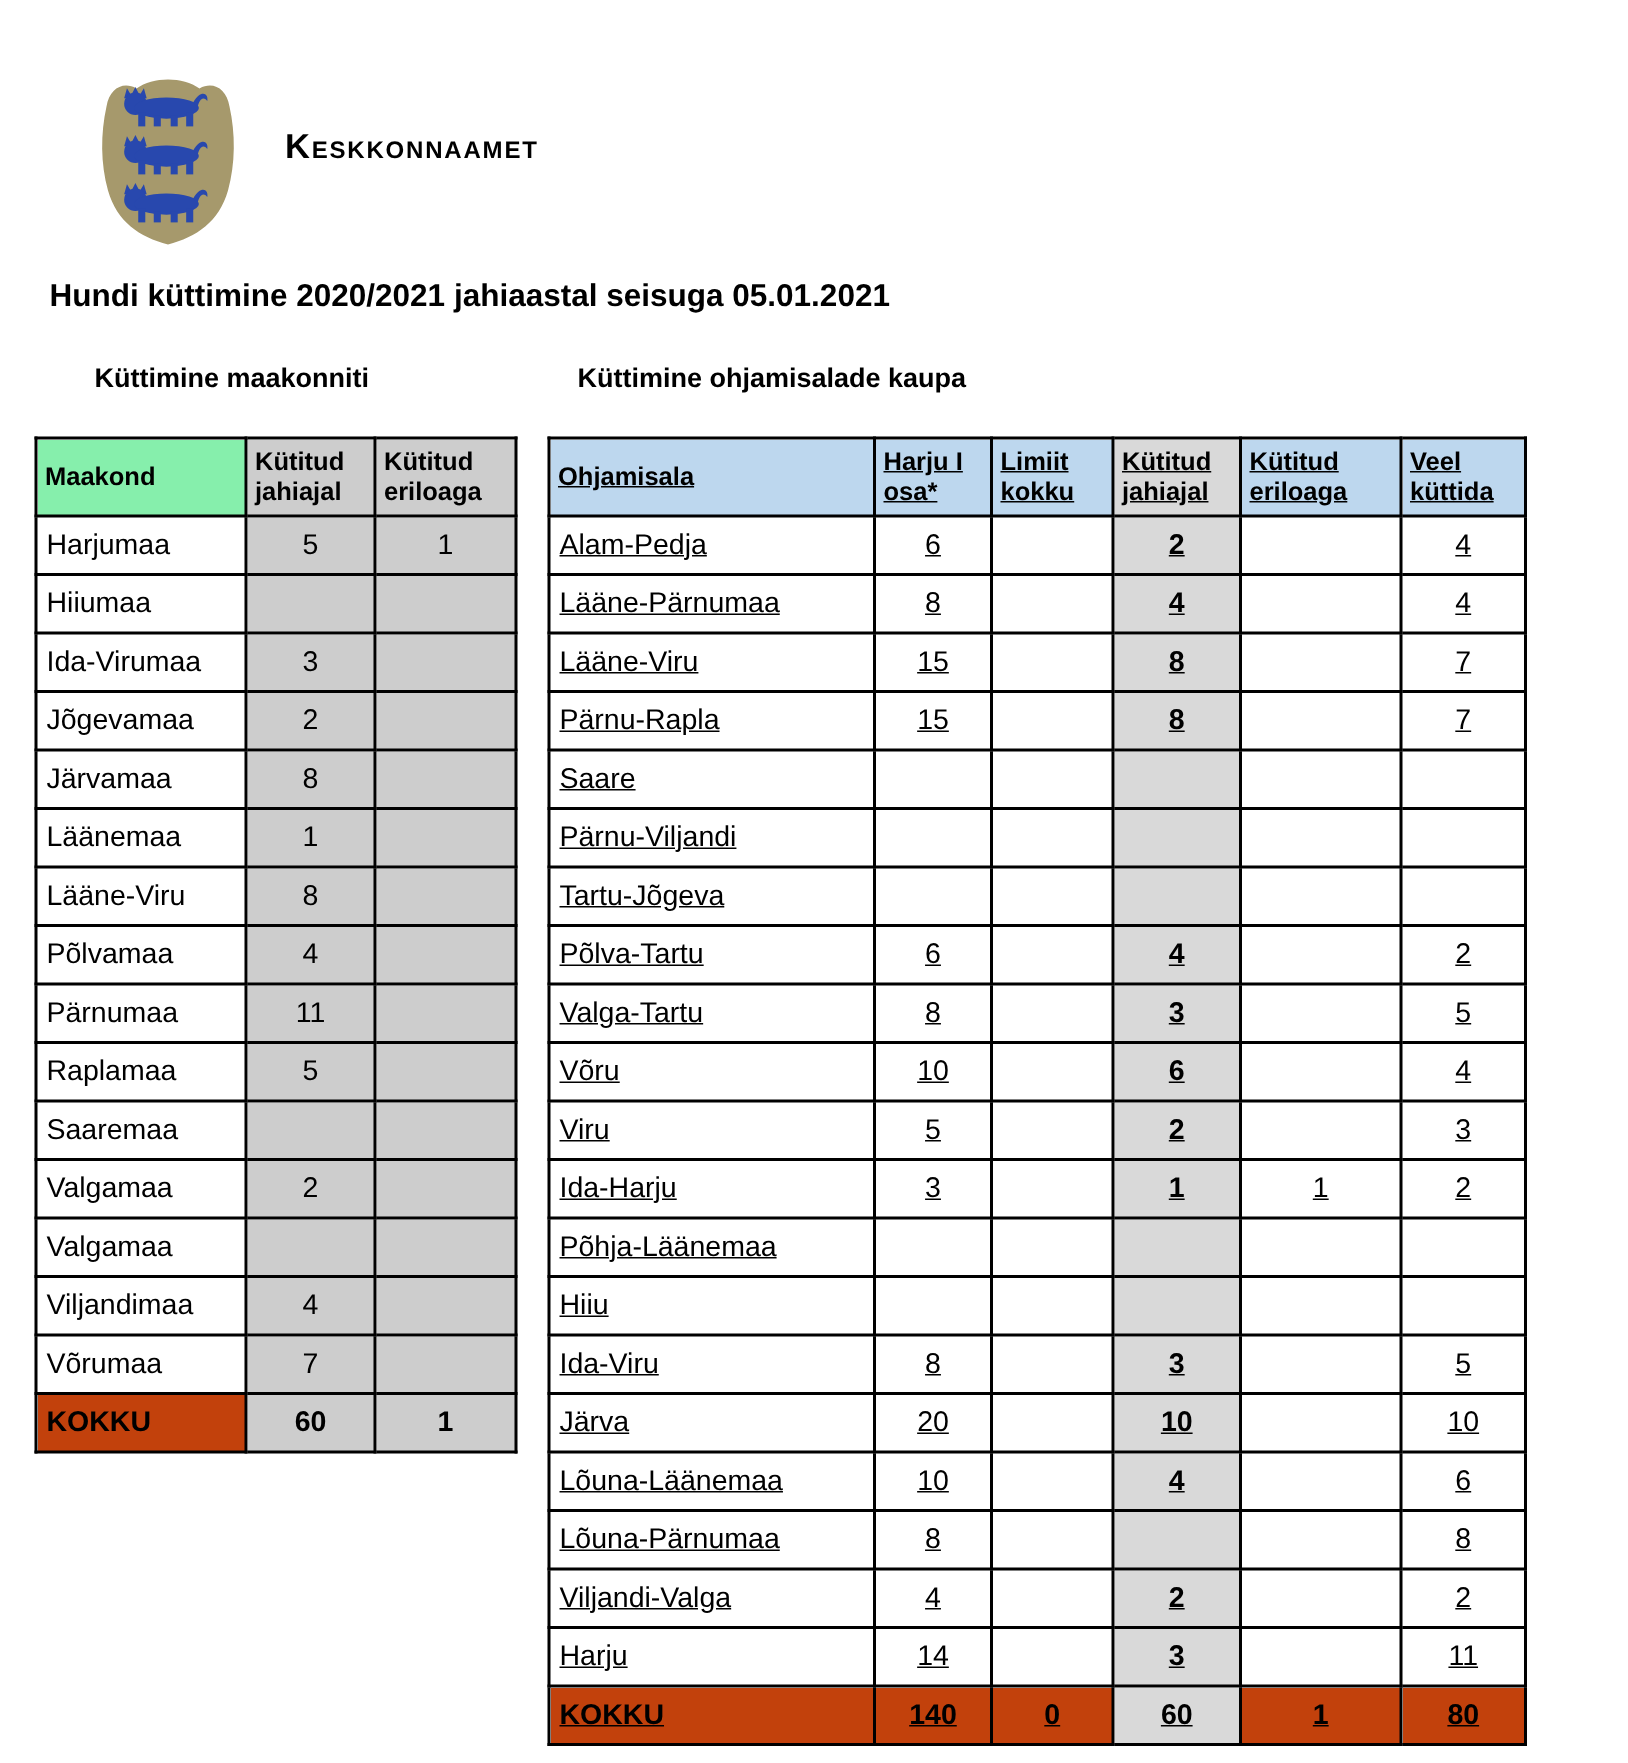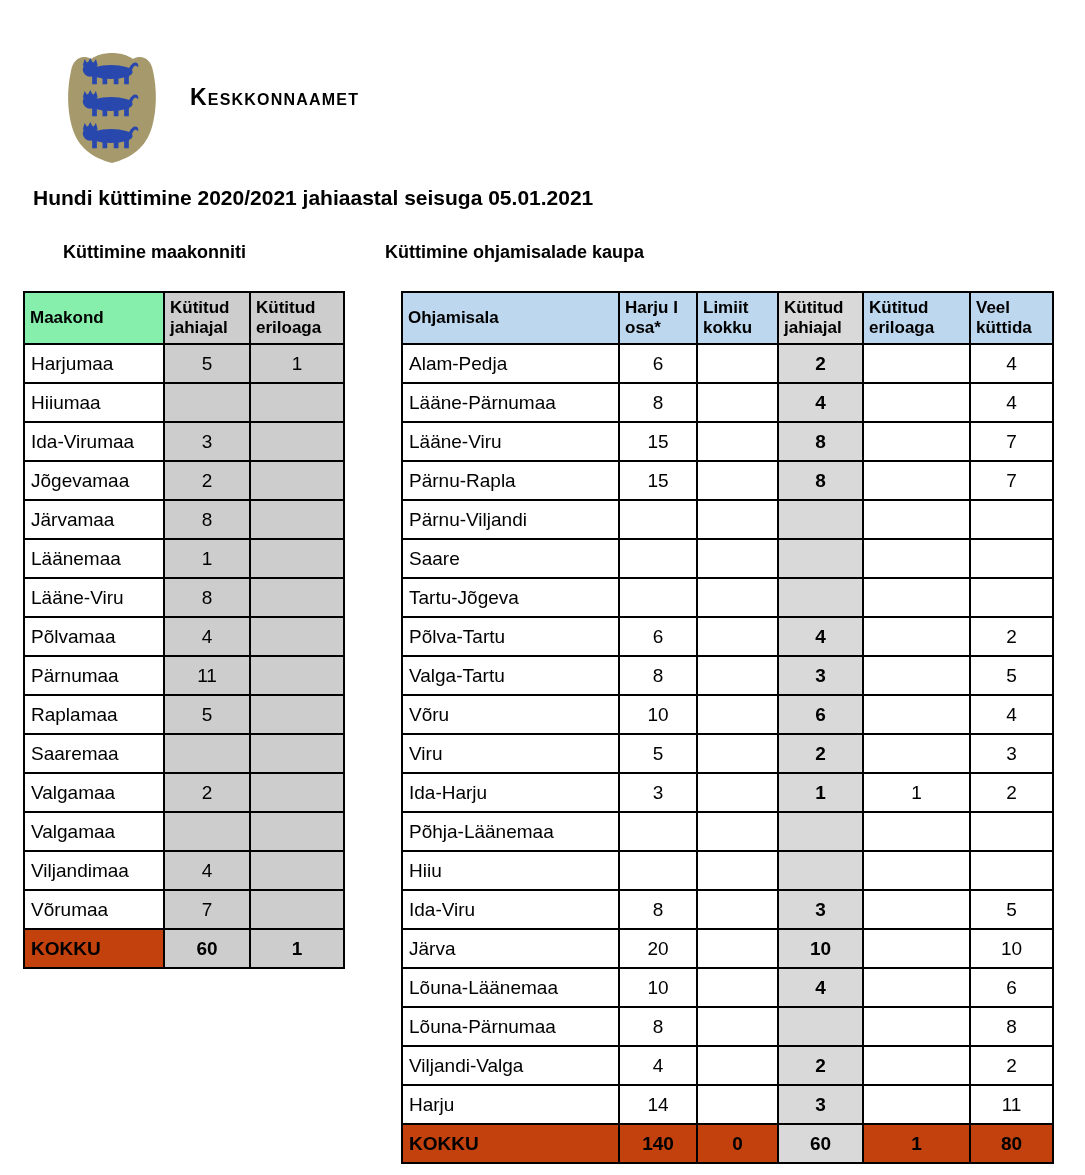--- a/index.html
+++ b/index.html
@@ -26,21 +26,21 @@
     position:absolute; left:33px; top:186px;
     font-size:21px; font-weight:bold; white-space:nowrap;
   }
   .subtitle { position:absolute; font-size:18px; font-weight:bold; white-space:nowrap; }
   .subtitle.county { left:23px; top:242px;margin-left:40px; }
   .subtitle.area   { left:385px; top:242px; }
 
   
   table { border-collapse:collapse; table-layout:fixed; position:absolute; }
   .t-county { left:23px; top:291px; }
-  .t-area   { left:401px; top:291px; }
+  .t-area   { left:365px; top:291px;text-decoration:underline; }
 
   th, td { border:2px solid #000; overflow:hidden; }
   th {
     font-size:17px; font-weight:bold; text-align:left;
     vertical-align:middle; height:48px; padding:1px 5px; line-height:1.18;
   }
   td {
     font-size:19px; font-weight:normal; vertical-align:middle;
     height:35px; padding:1px 6px;
   }
@@ -277,30 +277,30 @@
         <tr>
           <td>Pärnu-Rapla</td>
           <td class="num">15</td>
           <td class="num"></td>
           <td class="num">8</td>
           <td class="num"></td>
           <td class="num">7</td>
         </tr>
 
         <tr>
+          <td>Saare</td>
+          <td class="num"></td>
+          <td class="num"></td>
+          <td class="num"></td>
+          <td class="num"></td>
+          <td class="num"></td>
+        </tr>
+
+        <tr>
           <td>Pärnu-Viljandi</td>
-          <td class="num"></td>
-          <td class="num"></td>
-          <td class="num"></td>
-          <td class="num"></td>
-          <td class="num"></td>
-        </tr>
-
-        <tr>
-          <td>Saare</td>
           <td class="num"></td>
           <td class="num"></td>
           <td class="num"></td>
           <td class="num"></td>
           <td class="num"></td>
         </tr>
 
         <tr>
           <td>Tartu-Jõgeva</td>
           <td class="num"></td>

